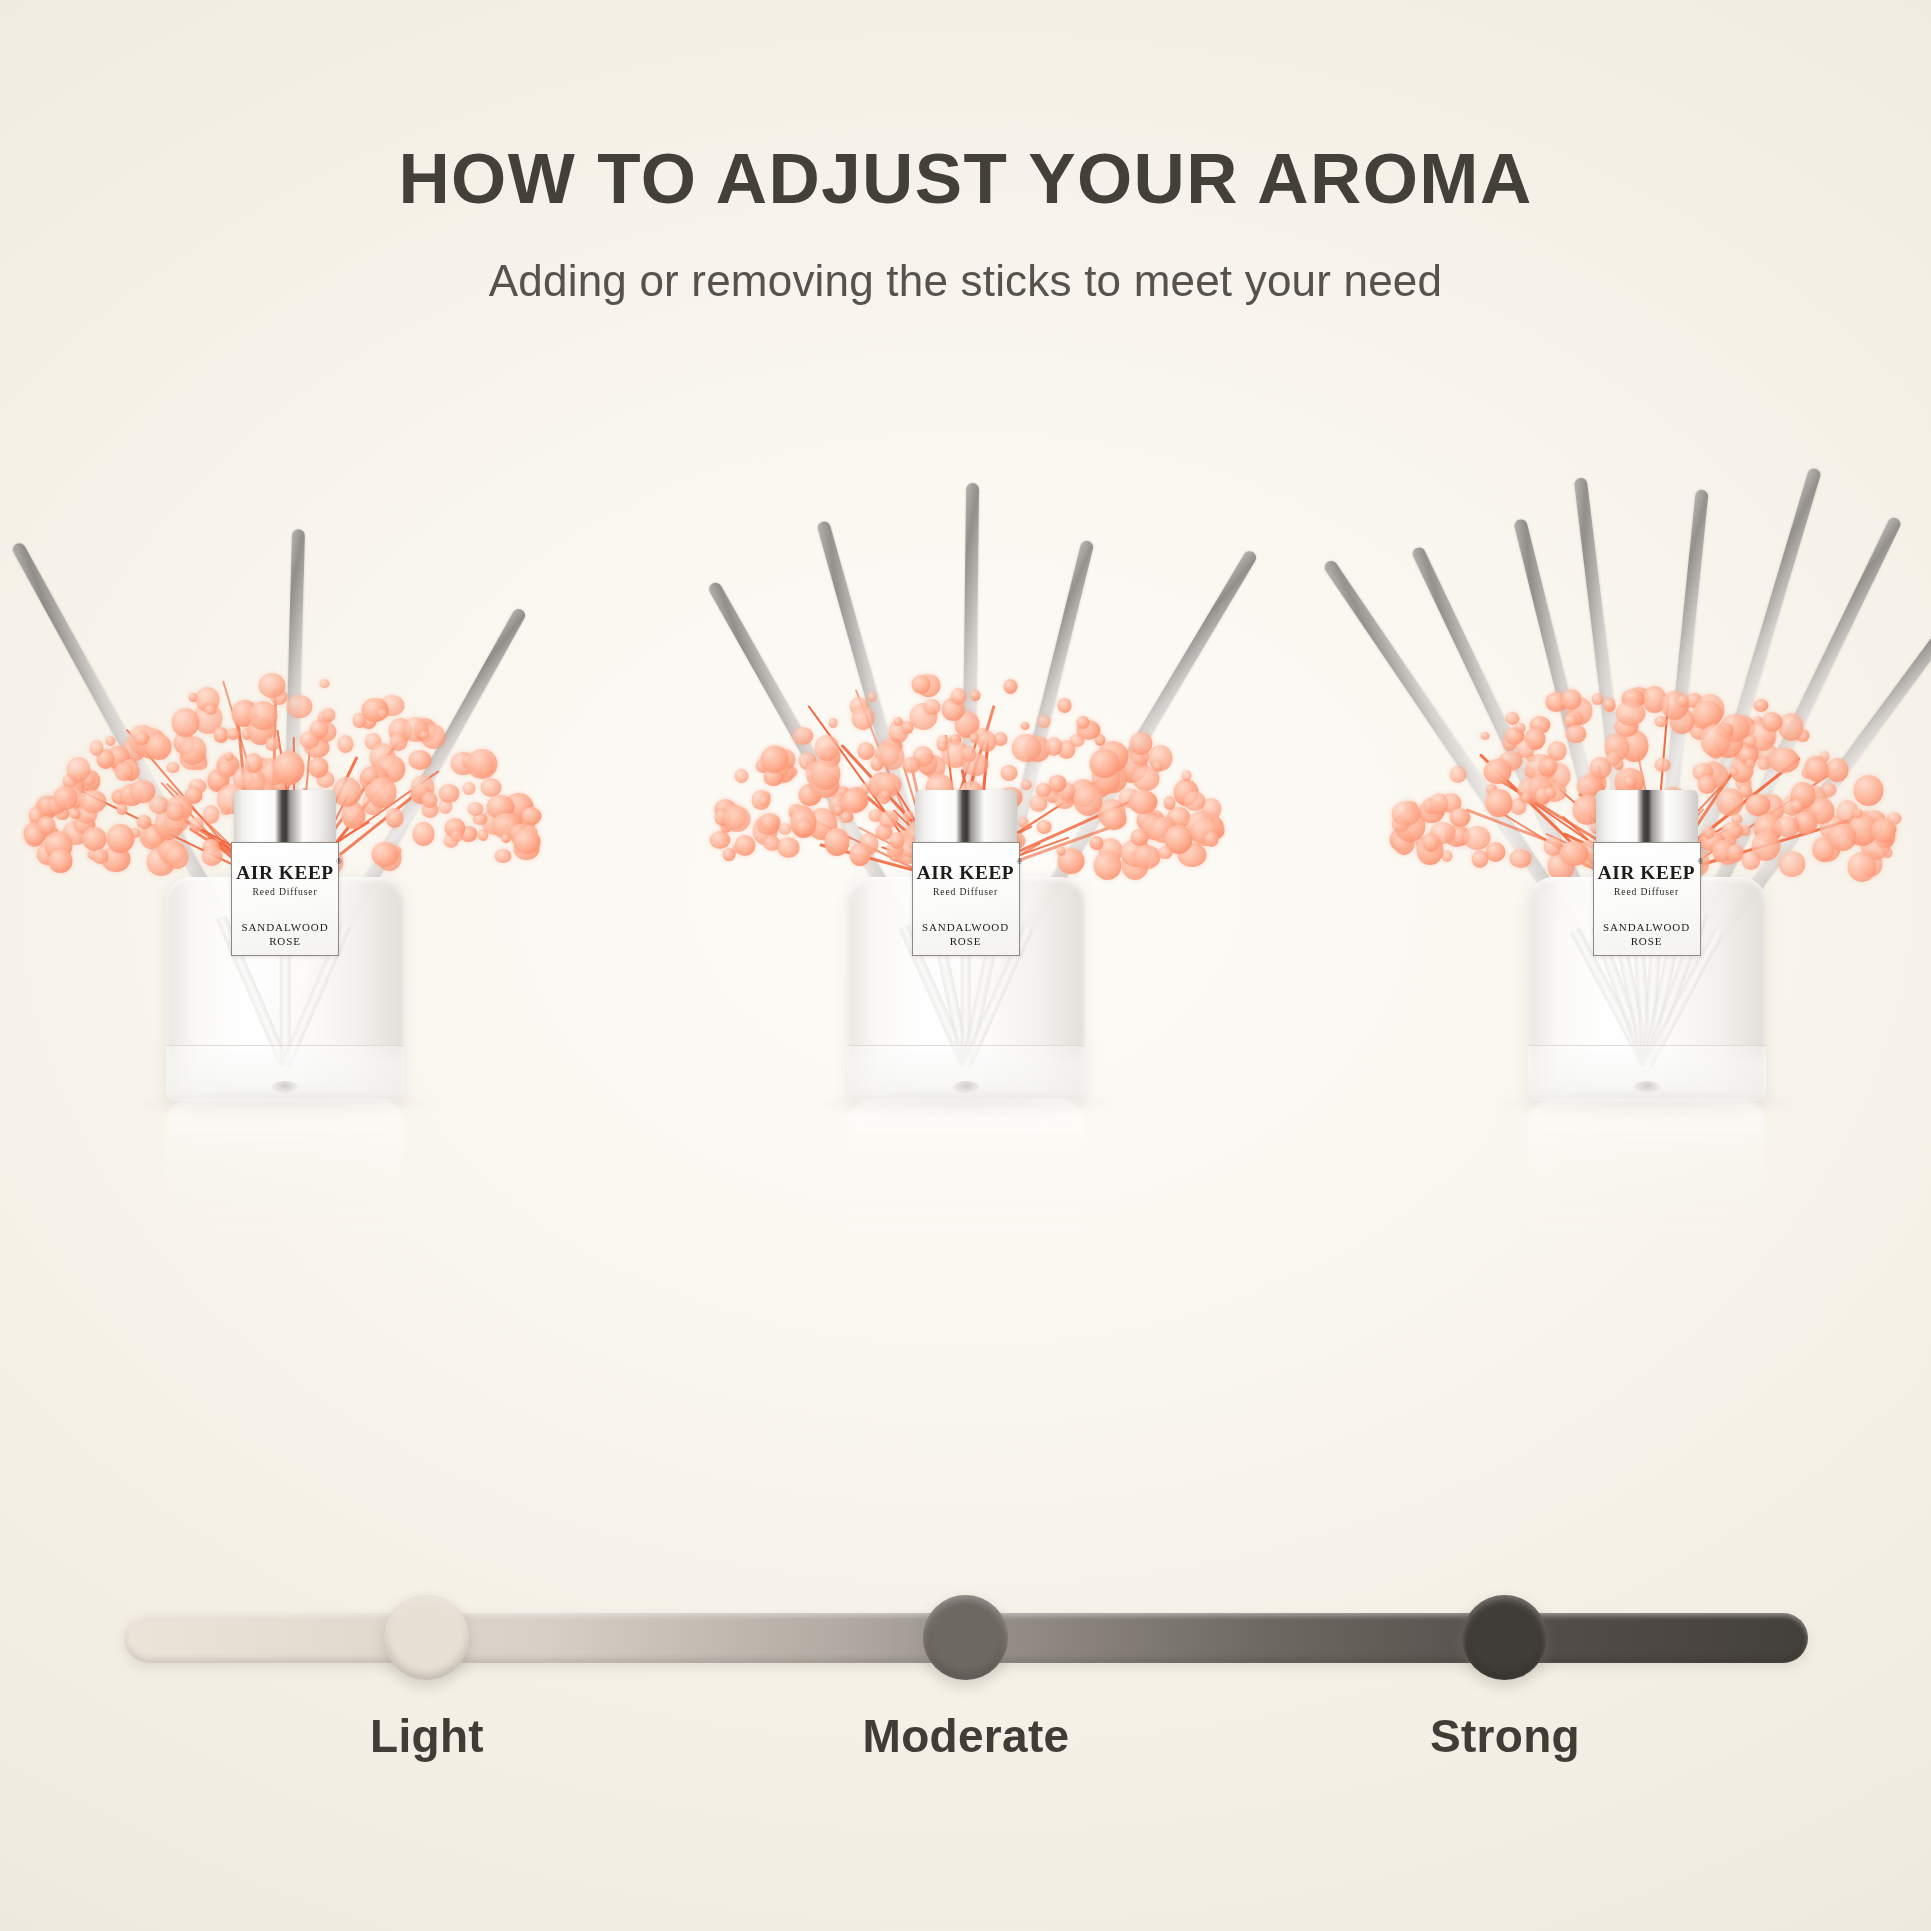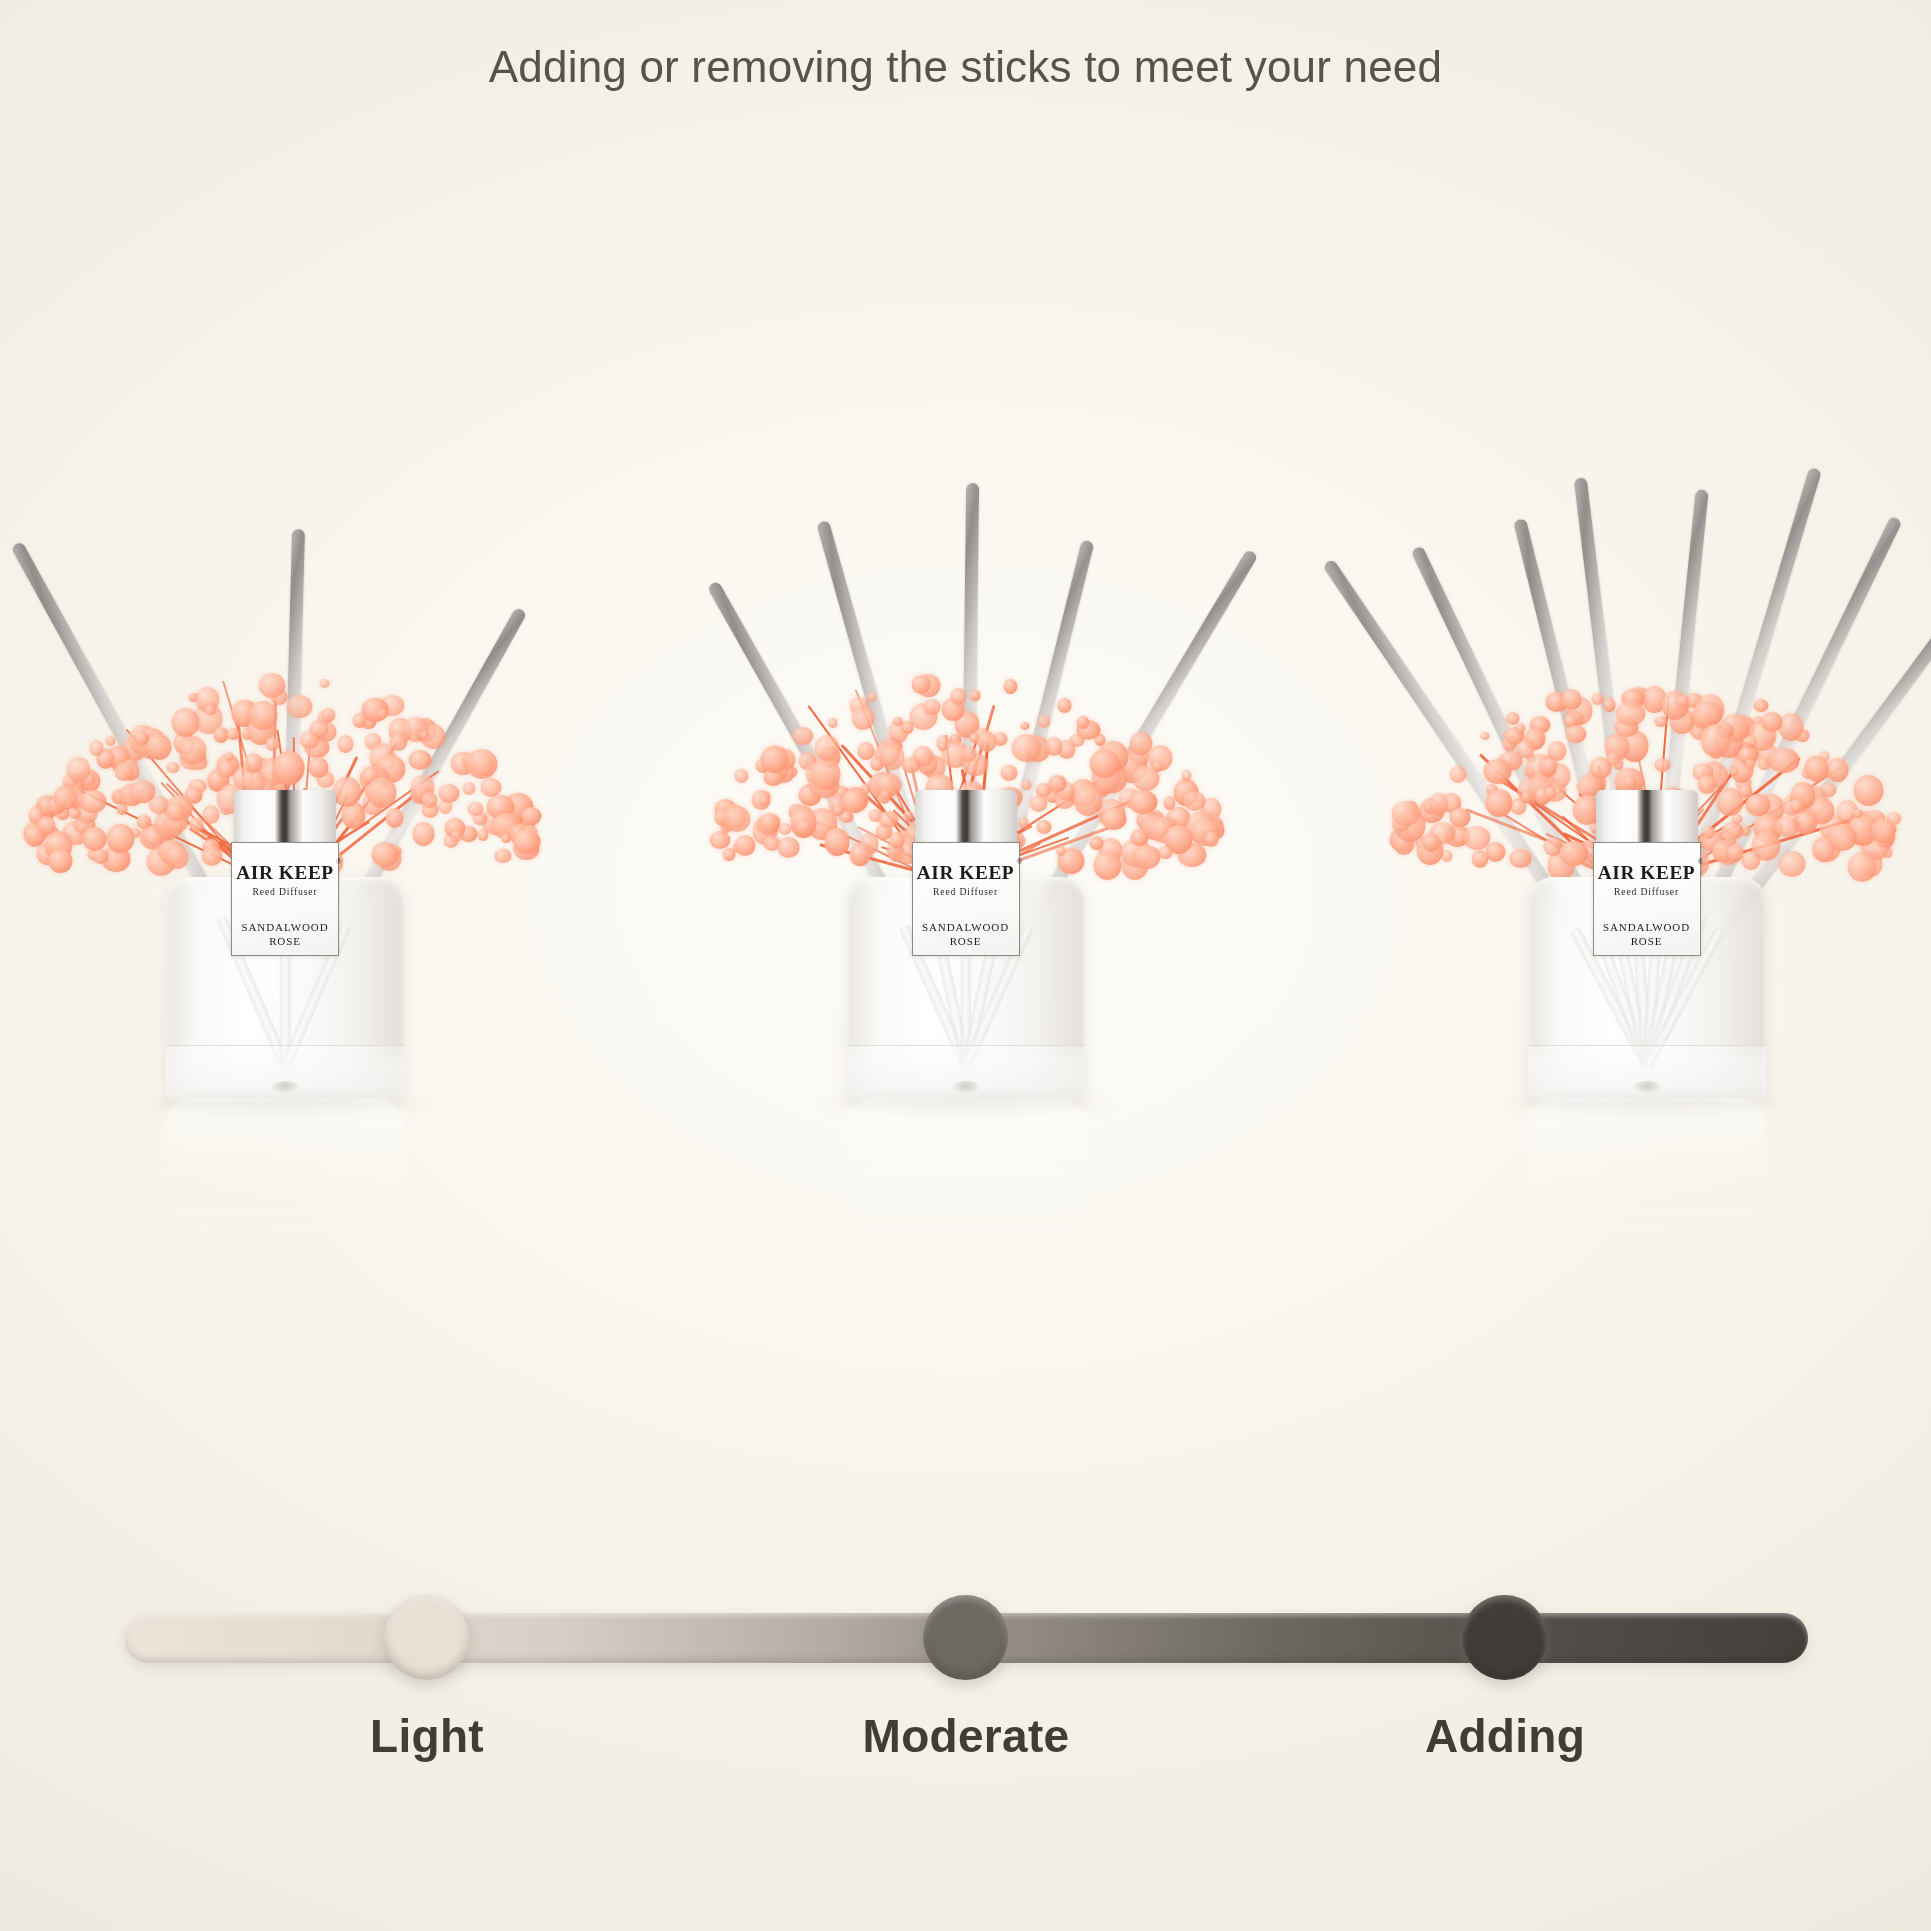--- a/index.html
+++ b/index.html
@@ -316,20 +316,21 @@
     color:#403d37;
     letter-spacing:0.3px;
   }
 </style>
 </head>
 <body>
 
 <div id="canvas">
 
   <div id="header">
+    <h1 id="title">HOW TO ADJUST YOUR AROMA</h1>
     <p id="subtitle">Adding or removing the sticks to meet your need</p>
   </div>
 
   <div id="products">
       <div class="product p0" style="left: -14.5px;">
         <div class="sticks">
           <div class="stick" style="height: 558px; transform: translateX(-50%) rotate(-28.82deg); opacity: 0.98;"></div>
           <div class="stick" style="height: 504px; transform: translateX(-50%) rotate(1.52deg); opacity: 0.96;"></div>
           <div class="stick" style="height: 485px; transform: translateX(-50%) rotate(29.2deg); opacity: 0.98;"></div>
         </div>
@@ -1090,17 +1091,17 @@
   <div id="slider-wrap">
     <div id="slider-track"></div>
   <div class="knob" style="background: rgb(232, 224, 212); left: 384px;"></div>
       <div class="knob" style="background: rgb(110, 104, 98); left: 923px;"></div>
       <div class="knob" style="background: rgb(64, 60, 56); left: 1462px;"></div>
     </div>
 
   <div id="levels">
       <div class="level-label" style="left: 763px;">Moderate</div>
       <div class="level-label" style="left: 224px;">Light</div>
-      <div class="level-label" style="left: 1302px;">Adding</div>
+      <div class="level-label" style="left: 1302px;">Strong</div>
     </div>
 
 </div>
 
 
 </body></html>

